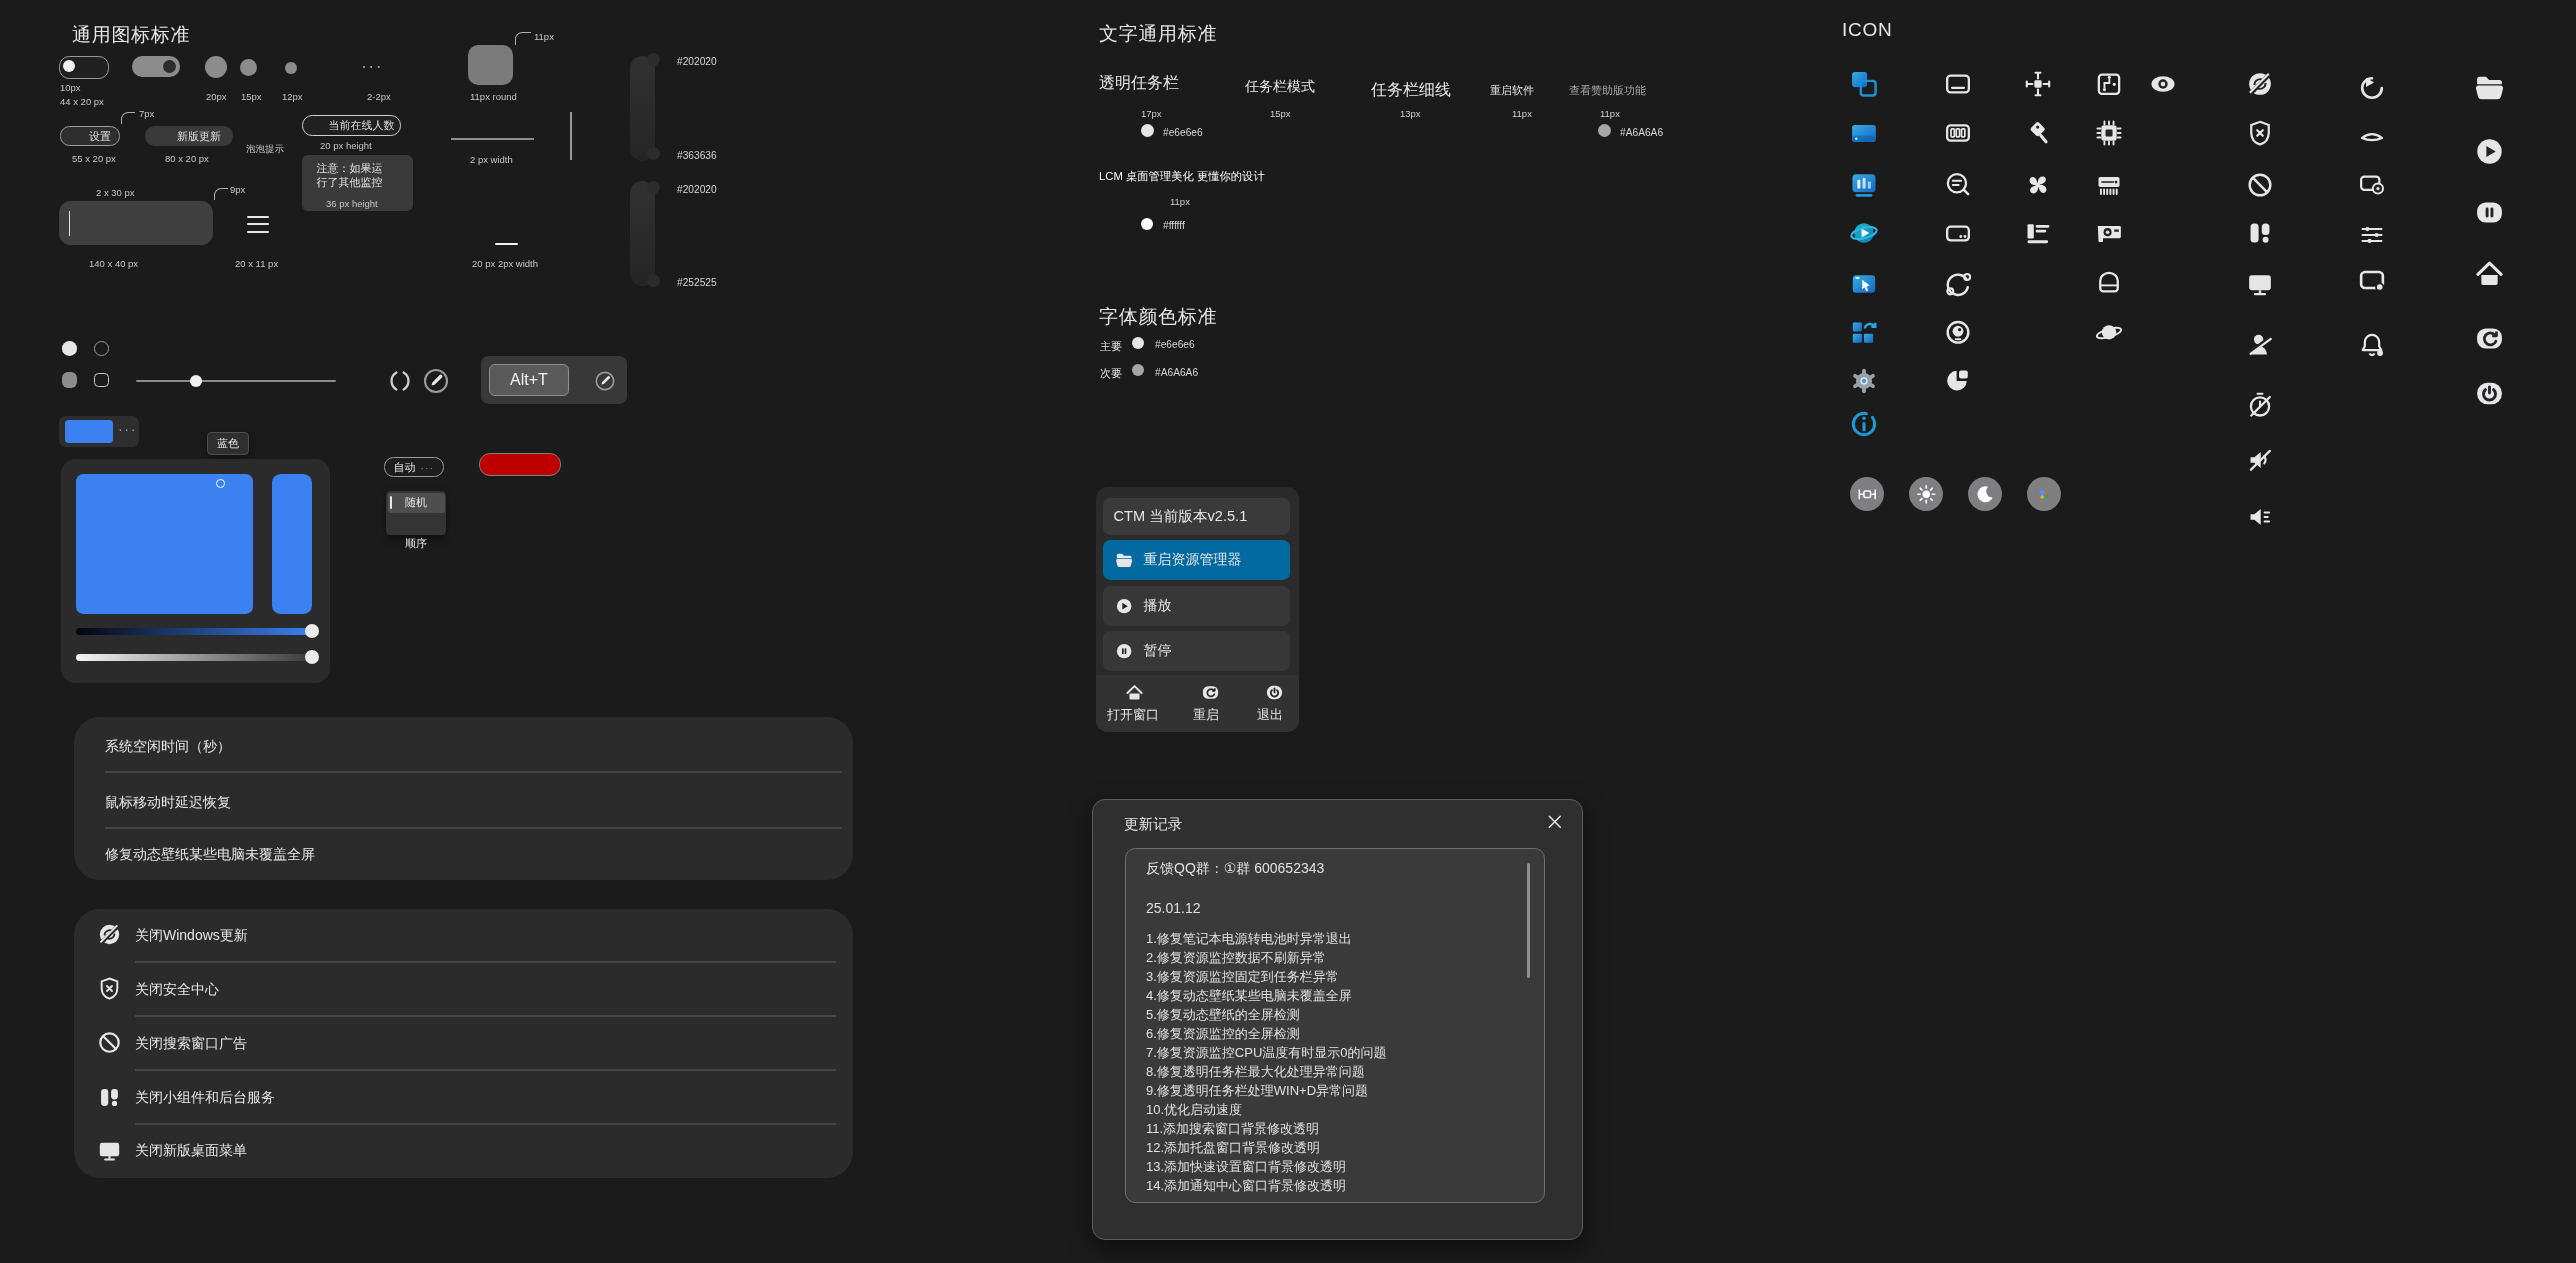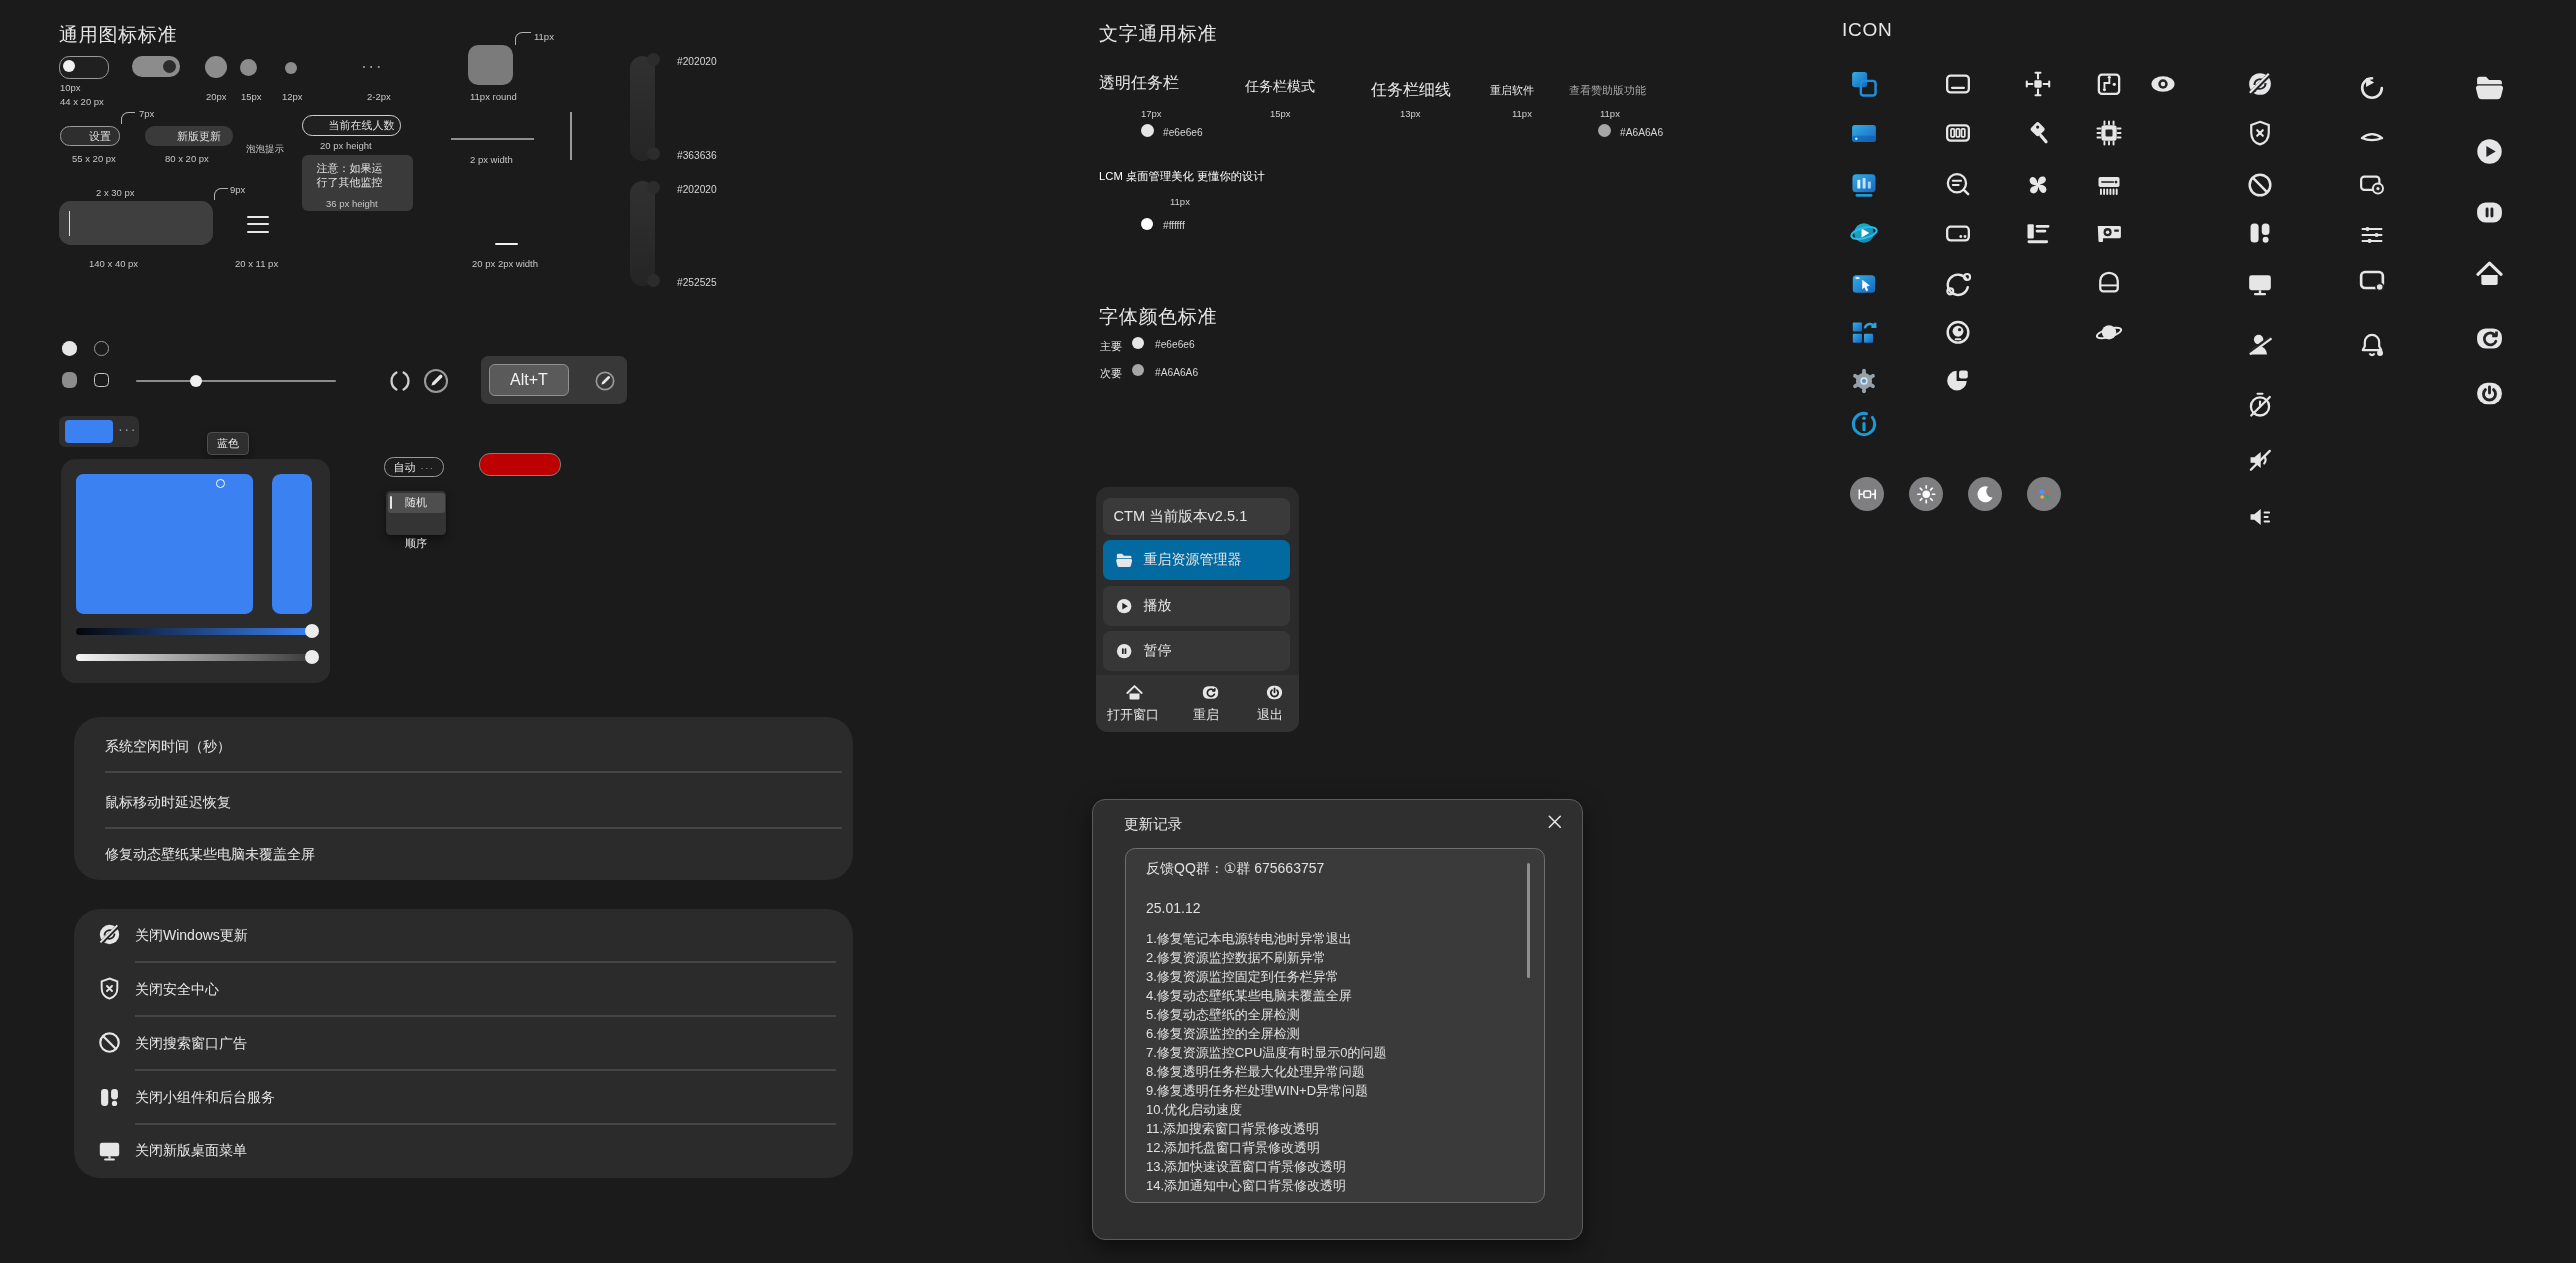--- a/index.html
+++ b/index.html
@@ -81,21 +81,21 @@
         <stop offset="0" stop-color="#35aee4"></stop>
           <stop offset="1" stop-color="#1565c0"></stop>
       </linearGradient>
       <linearGradient id="gTeal" x1="0" y1="0" x2="1" y2="1">
         <stop offset="0" stop-color="#1fb6c9"></stop>
           <stop offset="1" stop-color="#0d7fae"></stop>
       </linearGradient>
     </defs>
   </svg>
 
-  <div class="abs ttl" style="left:59px;top:22px">通用图标标准</div>
+  <div class="abs ttl" style="left:72px;top:22px">通用图标标准</div>
 
   <div class="abs spec-toggle t-off" style="left:59px;top:56px">
       <span class="knob"></span>
     </div>
   <div class="abs spec-toggle t-on" style="left:132px;top:56px">
       <span class="knob"></span>
     </div>
   <div class="abs gcirc" style="left:205px;top:56px;width:22px;height:22px"></div>
   <div class="abs gcirc" style="left:240px;top:59px;width:17px;height:17px"></div>
   <div class="abs gcirc" style="left:285px;top:62px;width:12.4px;height:12.4px"></div>
@@ -354,21 +354,21 @@
 
   <div class="abs dialog" style="left:1092px;top:799px;width:489px;height:439px">
     <div class="abs" style="left:31px;top:14.6px;font-size:14.6px">更新记录</div>
     <span class="abs" id="close-ic" style="left:453px;top:13px">
         <svg viewBox="0 0 16 16" width="17.6" height="17.6">
           <path d="M3 3 L13 13 M13 3 L3 13" stroke="#e6e6e6" stroke-width="1.4" stroke-linecap="round"></path>
         </svg>
       </span>
     <div class="dlg-inner abs" style="left:32px;top:48px;width:418px;height:353px">
       <div class="scrollbar abs" style="left:401px;top:14px;height:115px"></div>
-      <div class="abs log-line" style="left:20px;top:10.2px;font-size:14px">反馈QQ群：①群 675663757</div>
+      <div class="abs log-line" style="left:20px;top:10.2px;font-size:14px">反馈QQ群：①群 600652343</div>
       <div class="abs log-line" style="left:20px;top:50px;font-size:14px">25.01.12</div>
       <div class="abs" style="left:20px;top:80px" id="log-entries">
           <div class="log-line">1.修复笔记本电源转电池时异常退出</div>
           <div class="log-line">2.修复资源监控数据不刷新异常</div>
           <div class="log-line">3.修复资源监控固定到任务栏异常</div>
           <div class="log-line">4.修复动态壁纸某些电脑未覆盖全屏</div>
           <div class="log-line">5.修复动态壁纸的全屏检测</div>
           <div class="log-line">6.修复资源监控的全屏检测</div>
           <div class="log-line">7.修复资源监控CPU温度有时显示0的问题</div>
           <div class="log-line">8.修复透明任务栏最大化处理异常问题</div>

